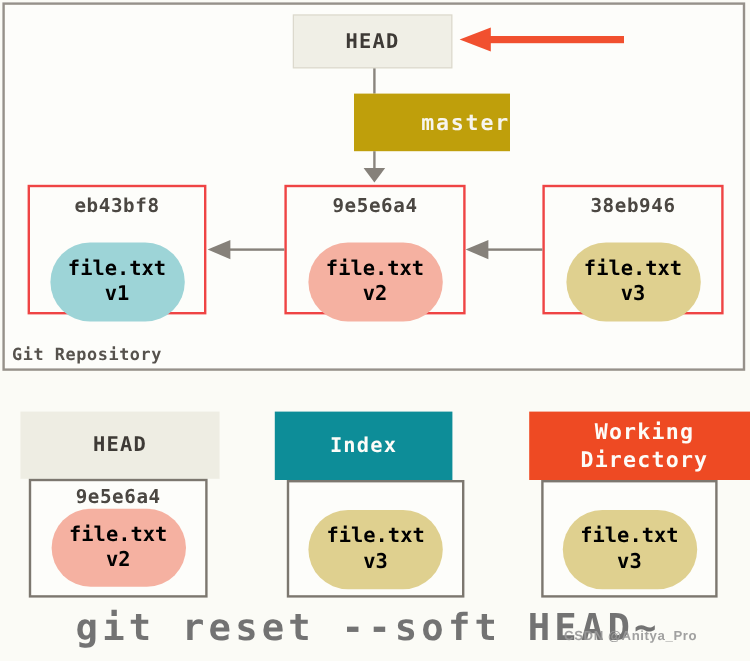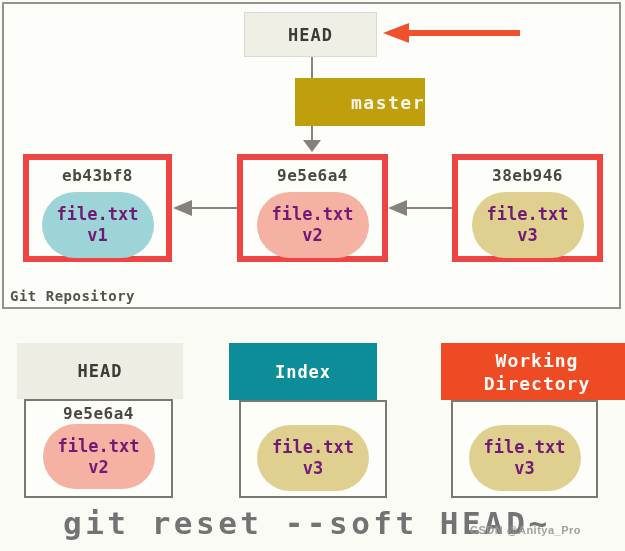--- a/index.html
+++ b/index.html
@@ -59,33 +59,33 @@
   .left-arrowhead{
     top:200px;width:0;height:0;
     border-top:8px solid transparent;border-bottom:8px solid transparent;
     border-right:19px solid #86817a;
   }
   .ah-1{left:173px;}
   .ah-2{left:388px;}
 
   
   .commit-box{
-    top:154px;height:108px;border:6px solid #ef4444;background:#fdfdfa;
+    top:154px;height:108px;border:2px solid #ef4444;background:#fdfdfa;
   }
   .cb-1{left:23px;width:149px;}
   .cb-2{left:237px;width:151px;}
   .cb-3{left:452px;width:151px;}
   .hash{
     display:block;text-align:center;margin-top:6px;
     font-size:16px;color:#4b4742;letter-spacing:0.5px;
   }
   .blob{
-    width:112px;height:66px;border-radius:33px;margin:7px auto 0;
+    width:112px;height:66px;border-radius:33px;margin:21px auto 0;
     display:flex;flex-direction:column;align-items:center;justify-content:center;
-    font-size:17px;color:#701a75;line-height:21px;
+    font-size:17px;color:#000000;line-height:21px;
   }
   .blob-teal{background:#9dd4d7;}
   .blob-salmon{background:#f5b1a1;}
   .blob-tan{background:#dfd08f;}
 
   
   .area-label{
     top:343px;height:57px;
     display:flex;align-items:center;justify-content:center;text-align:center;
     font-size:17px;letter-spacing:1px;

